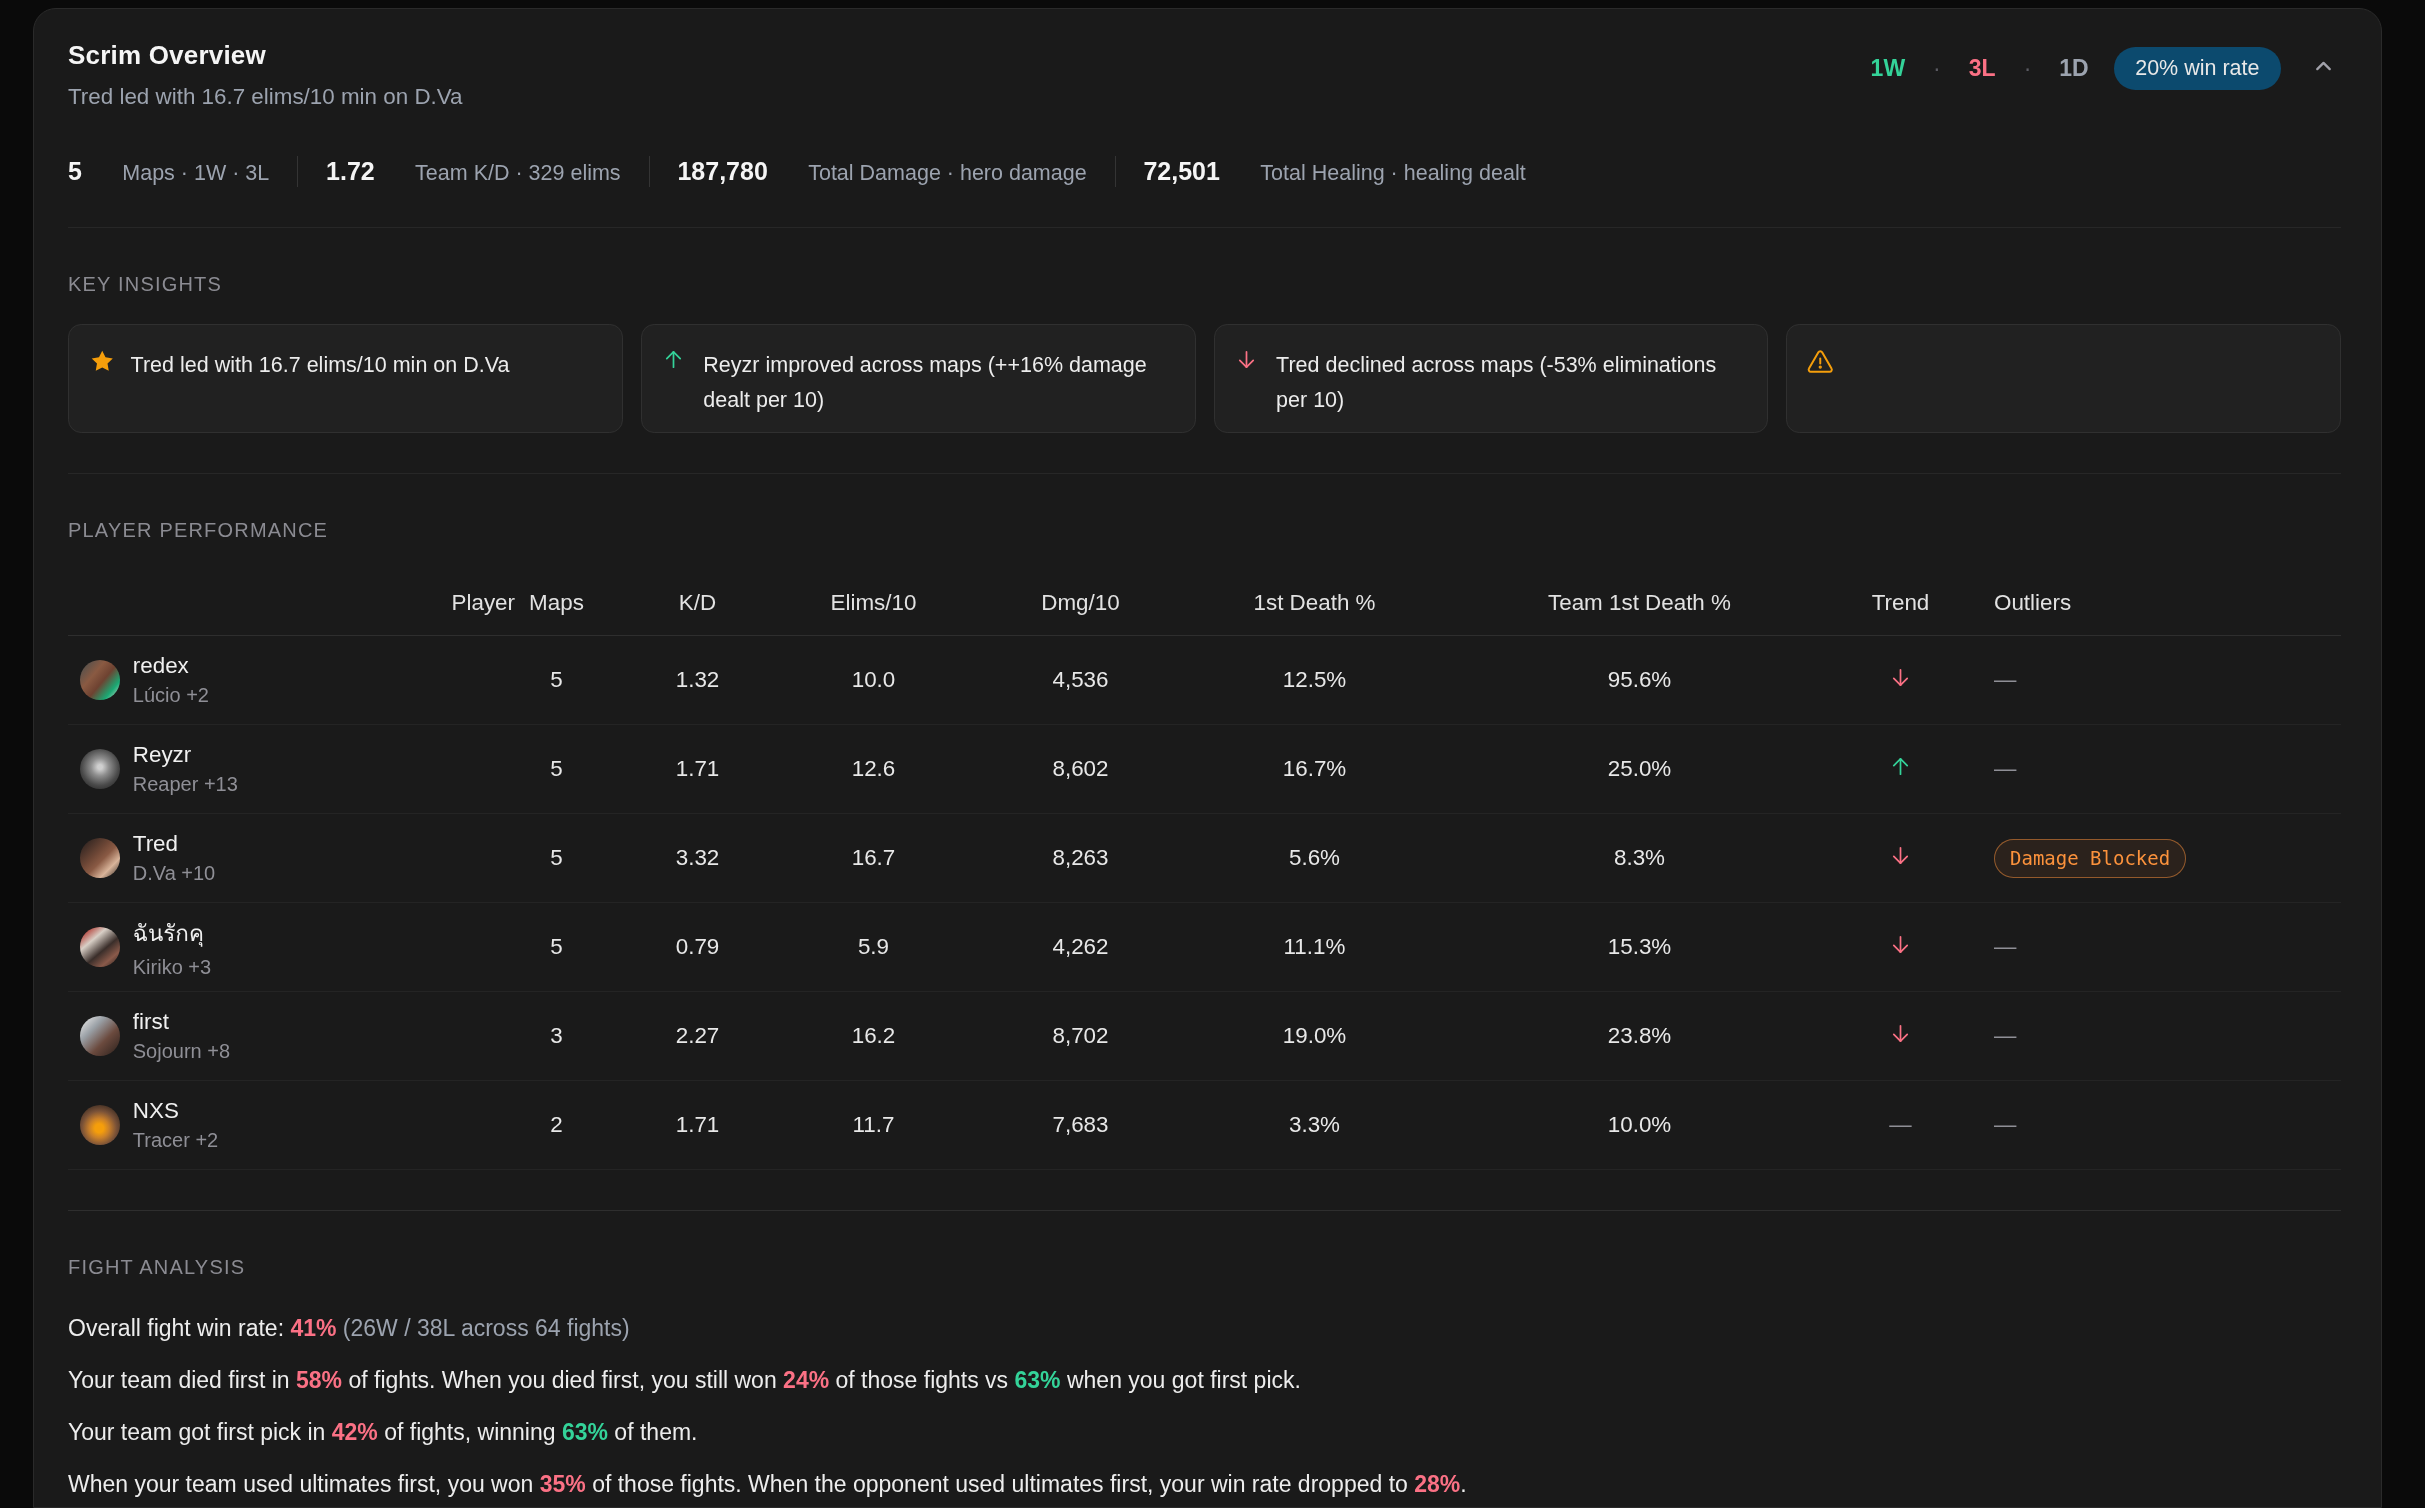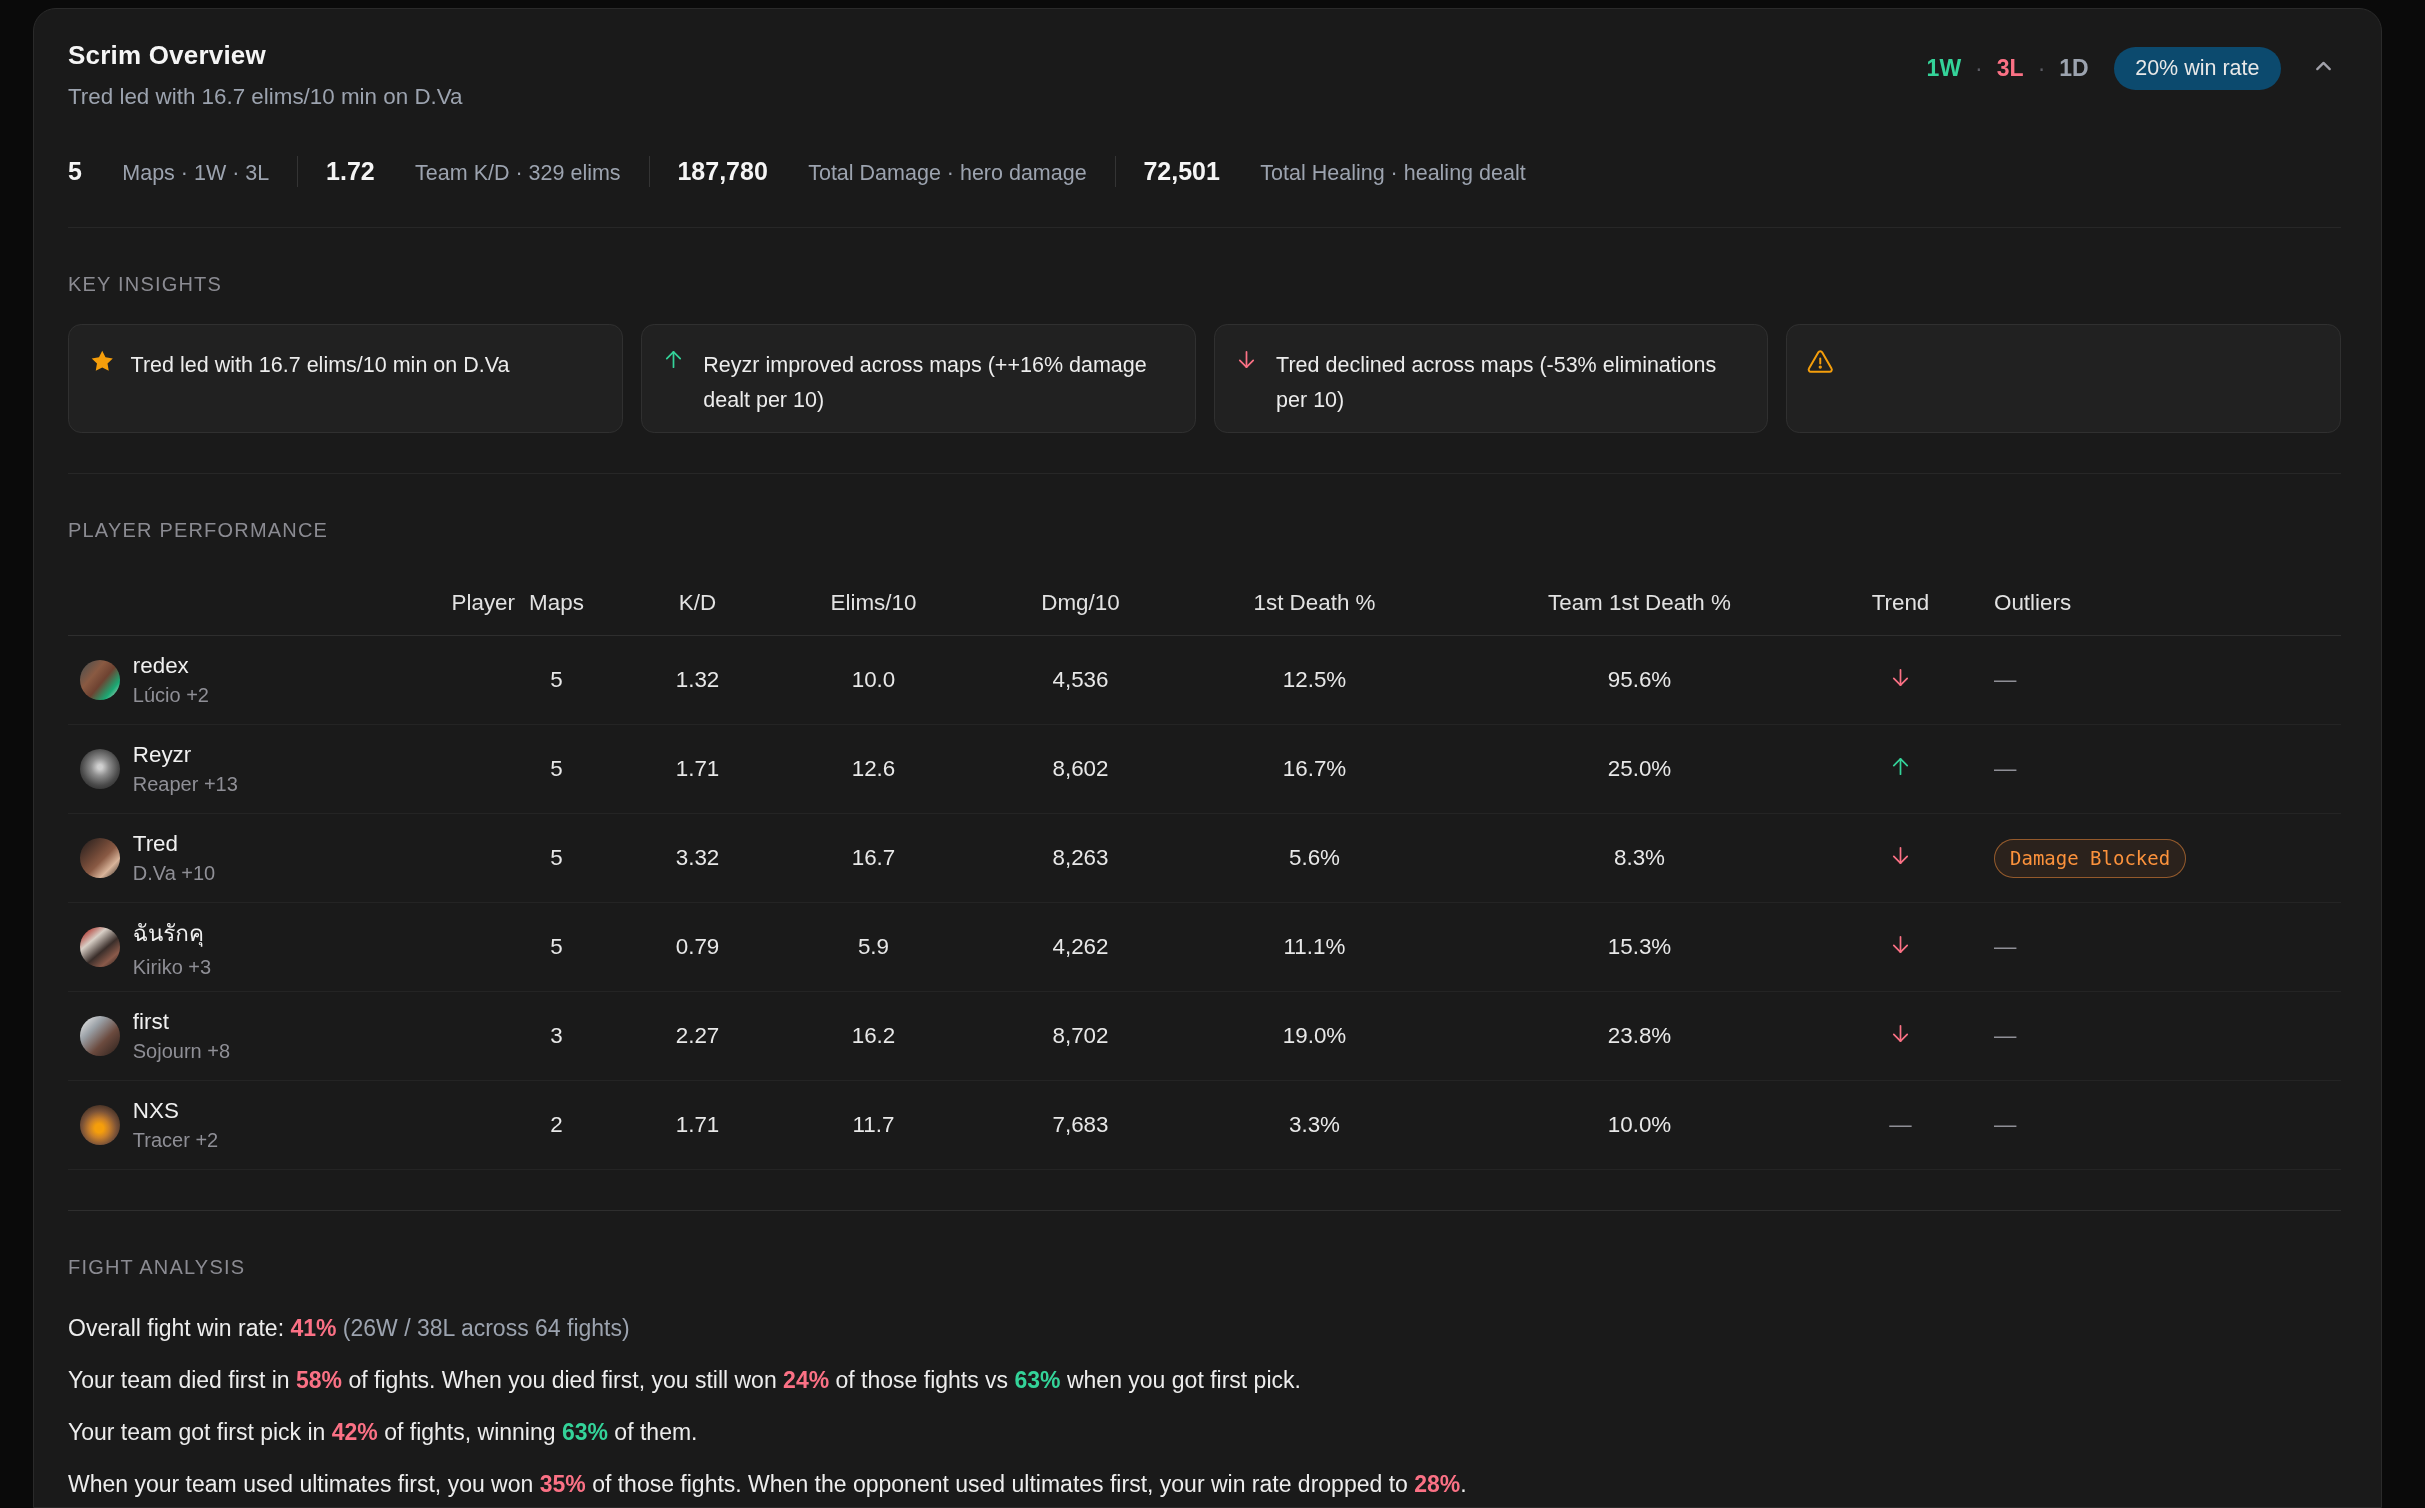--- a/index.html
+++ b/index.html
@@ -13,21 +13,21 @@
     position:absolute; left:33px; top:8.3px; width:2349px; height:1500px;
     background:#1a1a1a; border:0.8px solid #2a2a2a;
     border-radius:23px 23px 0 0;
     padding:31px 40px 0 34px;
   }
   
   .header-row { display:flex; justify-content:space-between; align-items:flex-start; }
   .title { font-size:26px; font-weight:700; color:#f5f5f5; letter-spacing:0.2px; }
   .subtitle { margin-top:13.2px; font-size:22.4px; color:#9ca3af; }
   .header-right { display:flex; align-items:center; gap:25px; margin-top:6.6px; }
-  .record { display:flex; align-items:center; gap:14px; font-size:23px; font-weight:700; }
+  .record { display:flex; align-items:center; gap:28px; font-size:23px; font-weight:700; }
   .rec-sep { color:#5b5b63; font-weight:400; }
   .rec-win { color:#34d399; }
   .rec-loss { color:#fb7185; }
   .rec-draw { color:#9ca3af; }
   .pill {
     background:#0c4a6e; border-radius:827px; padding:9px 21.5px;
     font-size:21.5px; color:#e8e8e8; white-space:nowrap;
   }
   .chevron-btn { background:none; border:none; padding:5px; cursor:pointer; display:flex; }
   

